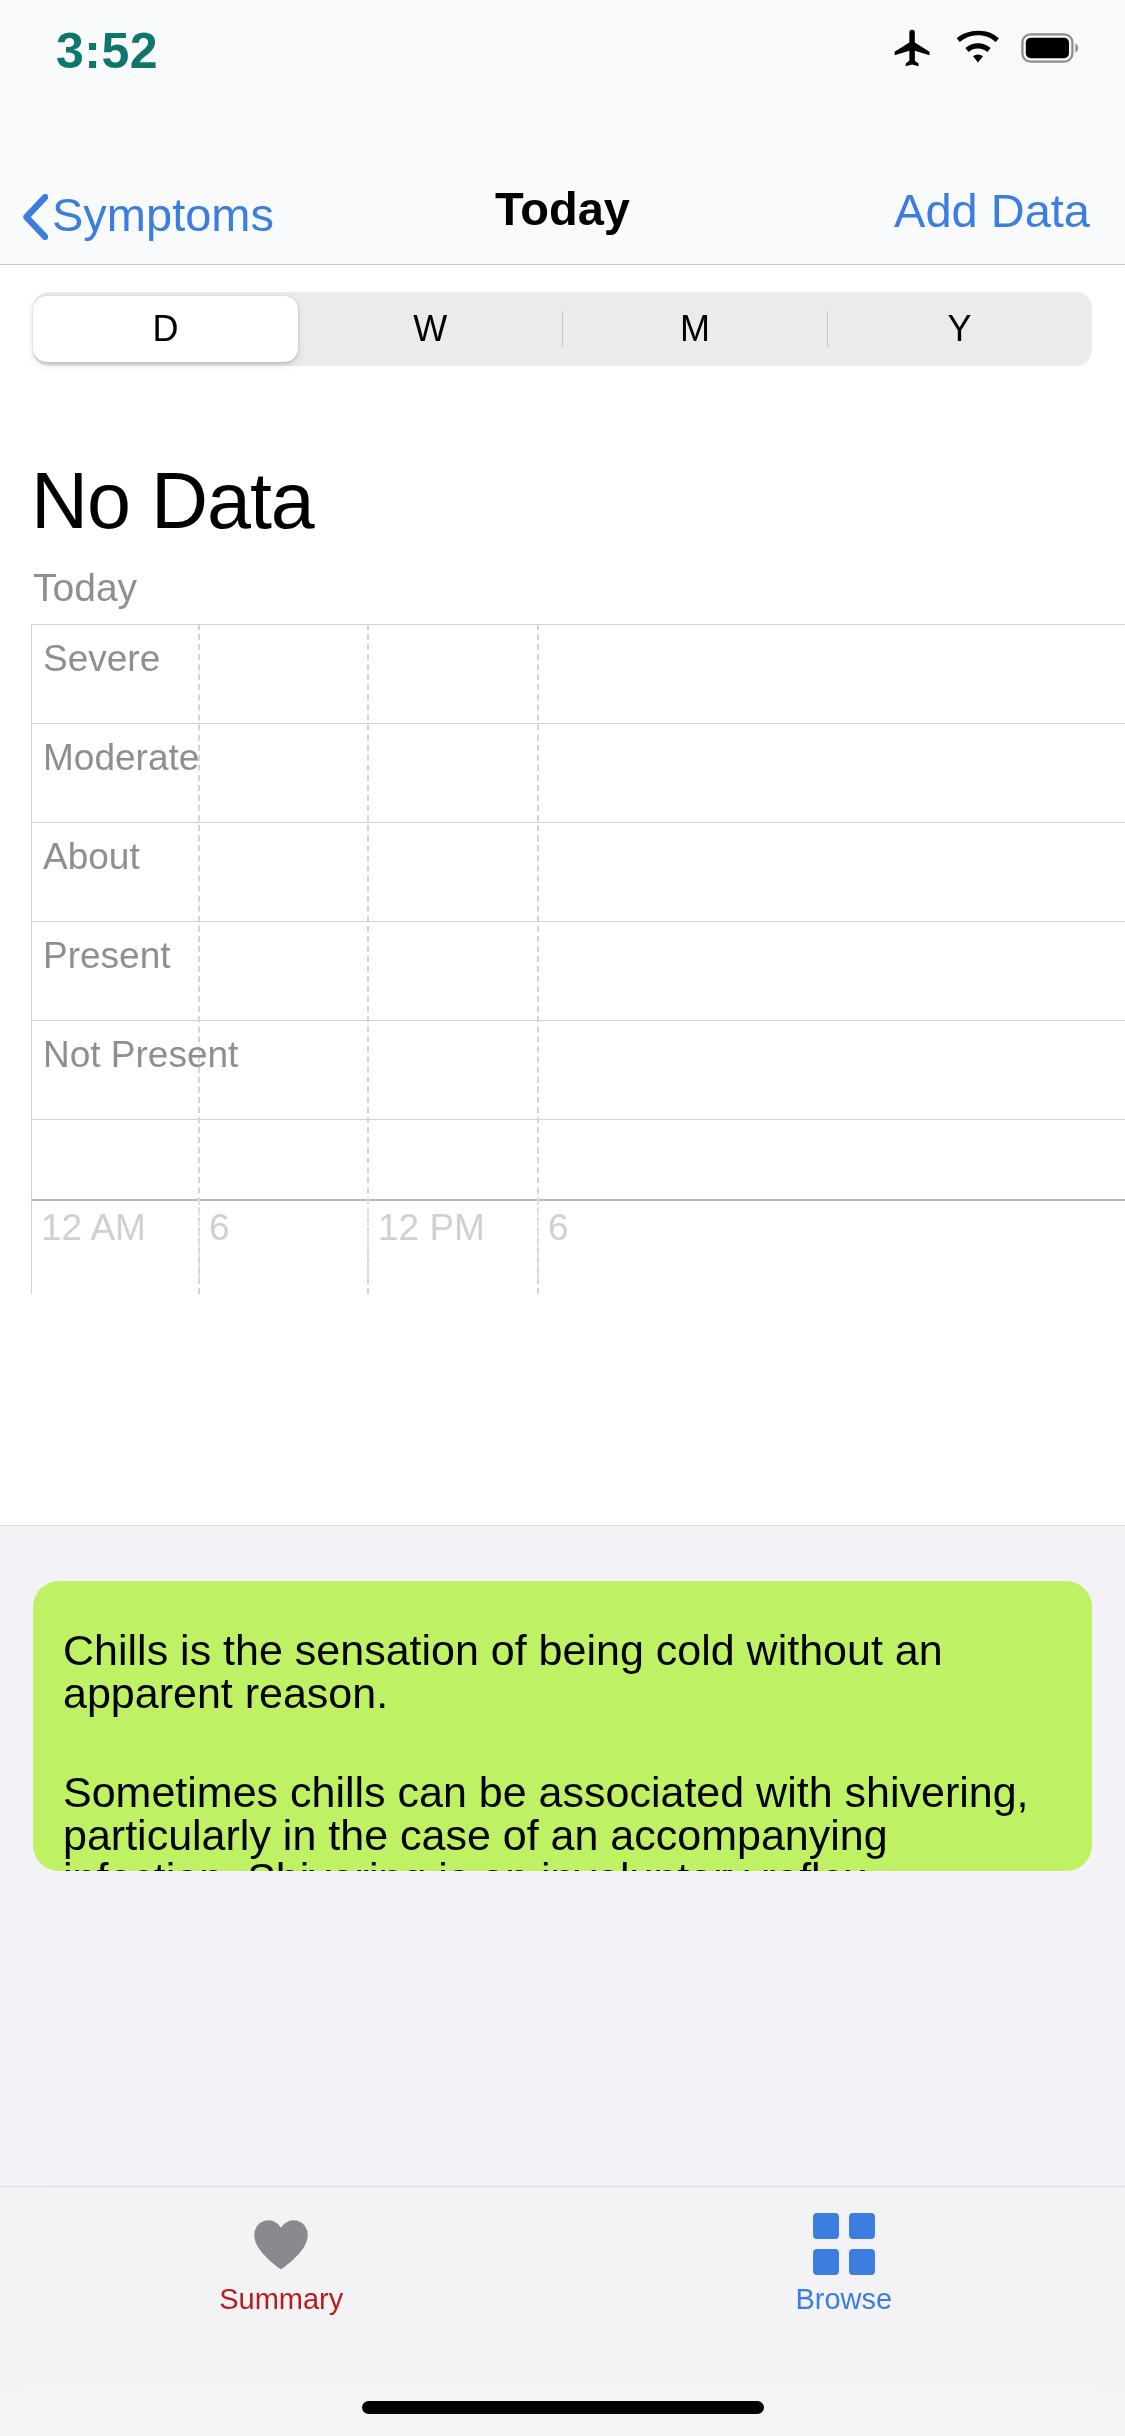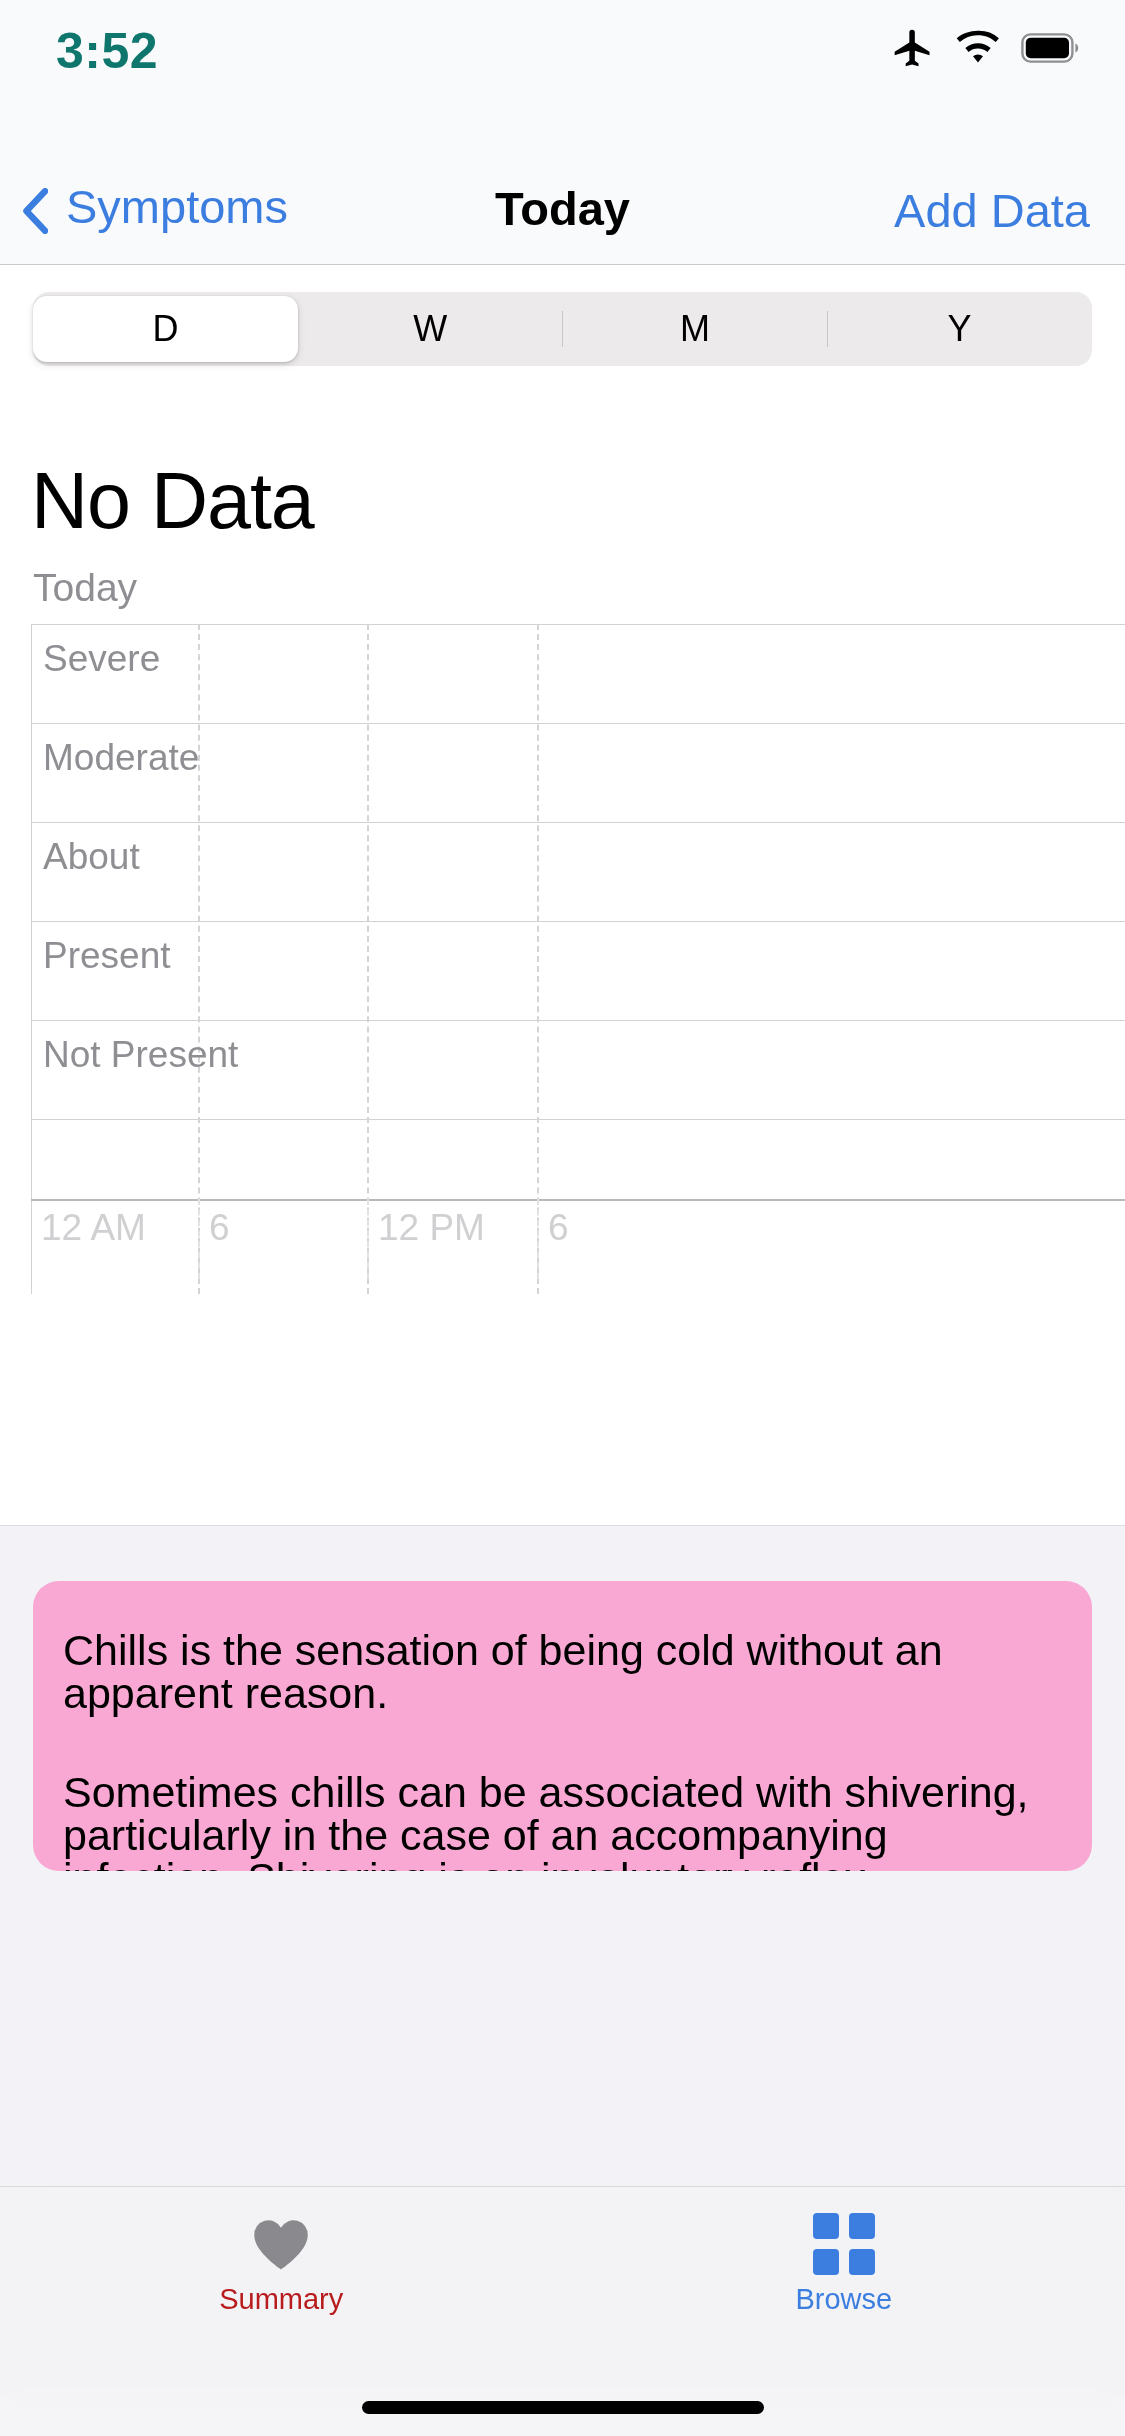--- a/index.html
+++ b/index.html
@@ -27,22 +27,22 @@
   }
   .icon-plane svg, .icon-wifi svg, .icon-battery svg { display:block; }
 
   
   .nav-bar {
     position:absolute; top:95px; left:0; width:1125px; height:170px;
     background:#f9fafb;
     border-bottom:1px solid #c9c9cc;
   }
   .nav-back {
-    position:absolute; left:22px; top:88px;
-    display:flex; align-items:flex-end; gap:18px;
+    position:absolute; left:22px; top:96px;
+    display:flex; align-items:center; gap:4px;
     color:#3b7ee0; cursor:pointer;
   }
   .chev {
     width:26px; height:42px; position:relative; display:inline-block;
   }
   .chev svg { display:block; }
   .nav-back-label { font-size:47px; color:#3b7ee0; line-height:1; }
   .nav-title {
     position:absolute; left:0; top:86px; width:1125px;
     text-align:center; font-size:47px; font-weight:700; color:#000;
@@ -124,21 +124,21 @@
     background:#f2f2f7;
     border-top:1px solid #dcdce0;
   }
   .about-title {
     position:absolute; left:33px; top:120px;
     font-size:51px; font-weight:700; color:#000;
   }
   .about-card {
     position:absolute; left:33px; top:1581px;
     width:1059px; height:290px;
-    background:#f9a8d4; border-radius:26px;
+    background:#bef264; border-radius:26px;
     overflow:hidden;
   }
   .about-card-inner { padding:48px 30px 0 30px; }
   .about-p {
     font-size:43px; line-height:1.0; color:#000;
     margin-bottom:0;
   }
   .about-p + .about-p { margin-top:56px; }
 
   

